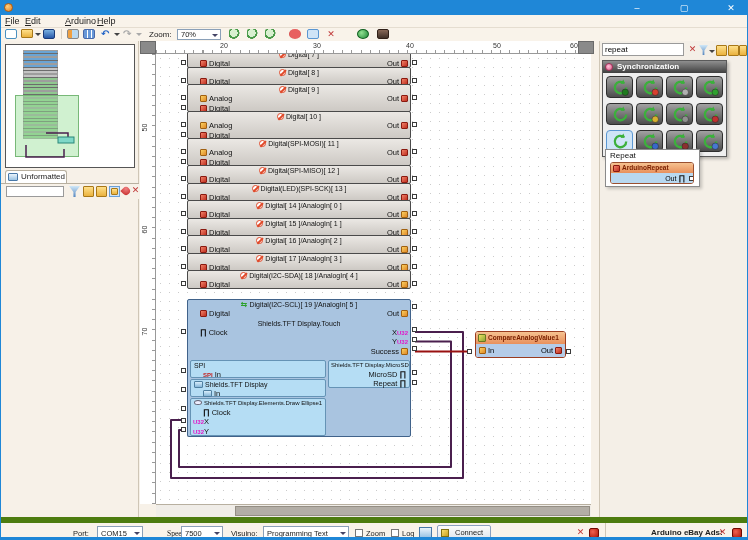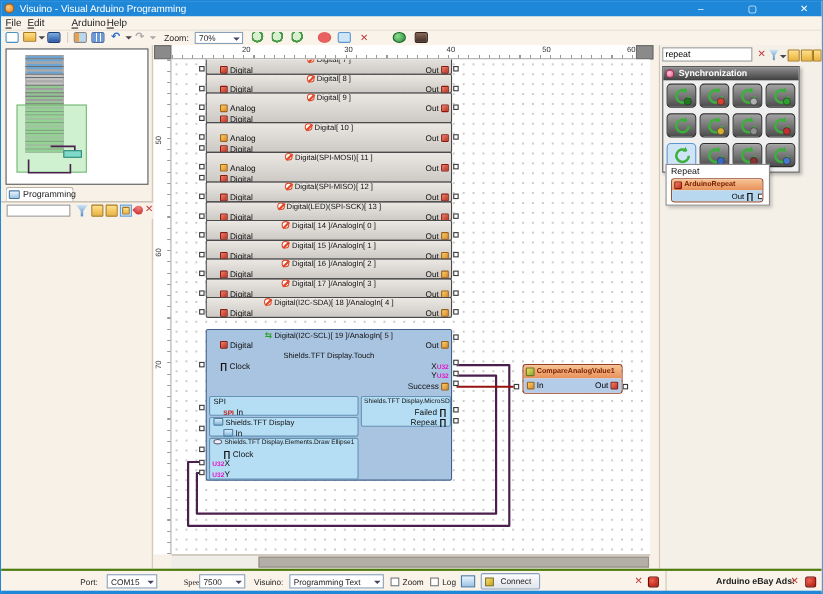--- a/index.html
+++ b/index.html
@@ -91,40 +91,39 @@
   .palbtn{width:27px;height:22px;border-radius:4px;background:linear-gradient(#a2a2a2,#4c4c4c);border:1px solid #2e2e2e;position:relative;}
   .palbtn.sel{background:#cfe4f7;border:1px solid #5a96d2;}
   .palbtn svg{position:absolute;left:4px;top:1px;}
   #preview{position:absolute;left:5px;top:108px;width:95px;height:38px;background:#fff;border:1px solid #8a8a8a;box-shadow:2px 2px 3px rgba(0,0,0,.2);font-size:8px;}
   #preview .lbl{padding:1px 0 0 4px;color:#111;}
   #pvblock{position:absolute;left:4px;top:12px;width:84px;height:22px;border:1px solid #9a5030;border-radius:3px;overflow:hidden;}
   #pvblock .hd{height:10px;background:linear-gradient(#f6c290,#e8905c);font-size:6.5px;font-weight:bold;color:#7a2000;line-height:10px;padding-left:11px;}
   #pvblock .hd .cmpico{position:absolute;left:2px;top:2px;width:7px;height:7px;background:linear-gradient(135deg,#f08068,#c03020);border:1px solid #8a1a10;border-radius:1px;}
   #pvblock .bd{height:12px;background:#b8d8f0;position:relative;font-size:7px;line-height:11px;text-align:right;padding-right:8px;}
   
-  #statusbar{position:absolute;left:0;top:516px;width:100%;height:20px;background:#f9f3ea;border-top:2px solid #4d7c0f;font-size:7.5px;color:#222;padding-left:22px;}
+  #statusbar{position:absolute;left:0;top:516px;width:100%;height:20px;background:#f9f3ea;border-top:6px solid #4d7c0f;font-size:7.5px;color:#222;padding-left:22px;}
   .sb-label{position:absolute;top:6px;}
   .sb-combo{position:absolute;top:3px;height:13px;background:#fff;border:1px solid #8aa0b8;padding:2px 10px 0 3px;}
   .sb-combo .car{position:absolute;right:2px;top:5px;width:0;height:0;border-left:3px solid transparent;border-right:3px solid transparent;border-top:3px solid #446;}
   .cb{position:absolute;top:6px;width:8px;height:8px;background:#fff;border:1px solid #777;}
   #connect-btn{position:absolute;left:436px;top:2px;width:54px;height:15px;background:linear-gradient(#fcfcfc,#dfe5ec);border:1px solid #8aa0c0;border-radius:2px;font-size:7.5px;line-height:13px;text-align:center;padding-left:10px;}
   #connect-btn .cic{position:absolute;left:3px;top:3px;width:8px;height:8px;background:linear-gradient(135deg,#f8e070,#c8a020);border:1px solid #807010;}
   .redbtn{position:absolute;top:5px;width:10px;height:10px;background:radial-gradient(circle at 35% 35%,#f06050,#b01808);border:1px solid #700800;border-radius:2px;}
   #sb-sep{position:absolute;left:604px;top:0;width:1px;height:20px;background:#cfc6b6;}
   #ads-label{position:absolute;left:650px;top:5px;font-weight:bold;font-size:8px;}
   #bottomedge{position:absolute;left:0;top:536px;width:100%;height:4px;background:#1f87d7;}
 </style>
 </head>
 <body>
 
 <div id="win">
 
   <div id="titlebar">
     <div class="appico"></div>
-    <div class="ttl">Visuino - Visual Arduino Programming</div>
     <div class="wbtn" id="btn-min">–</div>
     <div class="wbtn" id="btn-max">▢</div>
     <div class="wbtn" id="btn-close">✕</div>
   </div>
 
   <div id="menubar">
       <span class="menu-item" style="left: 4px;"><u>F</u>ile</span>
       <span class="menu-item" style="left: 24px;"><u>E</u>dit</span>
       <span class="menu-item" style="left: 44px; margin-top: 24px;"><u>V</u>iew</span>
       <span class="menu-item" style="left: 64px;"><u>A</u>rduino</span>
@@ -186,21 +185,21 @@
           <div class="mm-bar" style="top: 84.2px; background: rgb(144, 200, 144); outline: rgba(60, 60, 60, 0.5) solid 1px;"></div>
           <div class="mm-bar" style="top: 87.6px; background: rgb(144, 200, 144); outline: rgba(60, 60, 60, 0.5) solid 1px;"></div>
           <div class="mm-bar" style="top: 91px; background: rgb(144, 200, 144); outline: rgba(60, 60, 60, 0.5) solid 1px;"></div>
         </div>
       <div id="mm-view"></div>
       <svg width="128" height="122" style="position:absolute;left:0;top:0;">
         <path d="M52 96 H62 V88 H40 M20 100 V112 H58 V104" stroke="#4a1f4e" stroke-width="1.5" fill="none"></path>
         <rect x="52" y="92" width="16" height="6" fill="#7fd8c8" stroke="#2a8878"></rect>
       </svg>
     </div>
-    <div id="props-tab"><span class="tabico"></span><span>Programming</span></div>
+    <div id="props-tab"><span class="tabico"></span><span>Unformatted</span></div>
     <div id="props-bar">
       <input id="props-input" value="" style="">
       <div class="mini-ico" style="left:68px;background:linear-gradient(#d0e8f8,#5888c0);clip-path:polygon(0 0,100% 0,60% 55%,60% 100%,40% 100%,40% 55%);"></div>
       <div class="mini-ico folder" style="left:82px;"></div>
       <div class="mini-ico folder" style="left:95px;"></div>
       <div class="mini-ico sel-ico" style="left:108px;">
           <div class="folder" style="width:7px;height:7px;margin:1px;"></div>
         </div>
       <div class="mini-ico" style="left:121px;background:radial-gradient(circle at 30% 30%,#f08080,#c02020);border-radius:50% 50% 50% 0;transform:rotate(45deg);width:8px;height:8px;top:3px;"></div>
       <div class="mini-ico xglyph" style="left:129px;top:1px;">✕</div>
@@ -298,21 +297,21 @@
       <div class="out-line" style="top:27.5px;"><span>X</span><span class="glyph g-u32">U32</span></div>
       <div class="out-line" style="top:37px;"><span>Y</span><span class="glyph g-u32">U32</span></div>
       <div class="out-line" style="top:46.5px;"><span>Success</span><span class="pin-ico ic-analog" style="margin:0 0 0 2px;"></span></div>
 
       <div class="subbox" style="left:2px;top:59.5px;width:136px;height:18.5px;">
         <div class="row-title" style="text-align:left;padding-left:3px;">SPI</div>
         <div class="pin-line"><span class="glyph g-spi">SPI</span> <span>In</span></div>
       </div>
       <div class="subbox" style="left:140px;top:59.5px;width:82px;height:28px;">
         <div class="row-title" style="font-size:6px;text-align:left;padding-left:2px;">Shields.TFT Display.MicroSD</div>
-        <div class="pin-line" style="text-align:right;padding:0 3px 0 0;"><span>Failed</span> <span class="glyph g-clock">∏</span></div>
+        <div class="pin-line" style="text-align:right;padding:0 3px 0 0;"><span>MicroSD</span> <span class="glyph g-clock">∏</span></div>
         <div class="pin-line" style="text-align:right;padding:0 3px 0 0;"><span>Repeat</span> <span class="glyph g-clock">∏</span></div>
       </div>
       <div class="subbox" style="left:2px;top:78.5px;width:136px;height:18.5px;">
         <div class="row-title" style="text-align:left;padding-left:3px;"><span class="pin-ico ic-display"></span><span>Shields.TFT Display</span></div>
         <div class="pin-line"><span class="pin-ico ic-display"></span><span>In</span></div>
       </div>
       <div class="subbox" style="left:2px;top:97.5px;width:136px;height:38px;">
         <div class="row-title" style="font-size:6px;text-align:left;padding-left:3px;"><span style="display:inline-block;width:8px;height:5px;border:1px solid #667;border-radius:50%;background:#eef;vertical-align:0;margin-right:2px;"></span><span>Shields.TFT Display.Elements.Draw Ellipse1</span></div>
         <div class="pin-line"><span class="glyph g-clock">∏</span> <span>Clock</span></div>
         <div class="pin-line" style="padding-left:2px;"><span class="glyph g-u32">U32</span><span>X</span></div>

